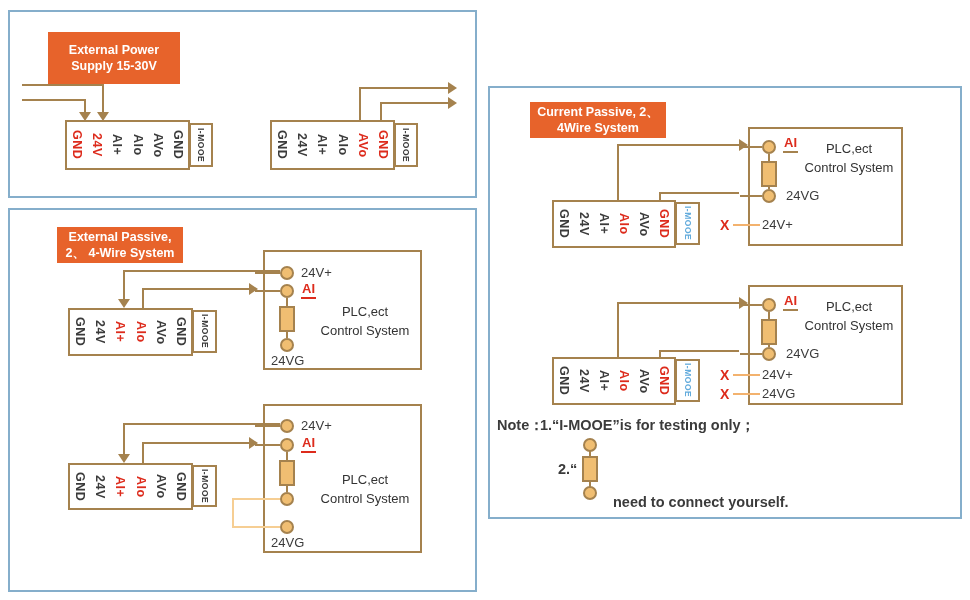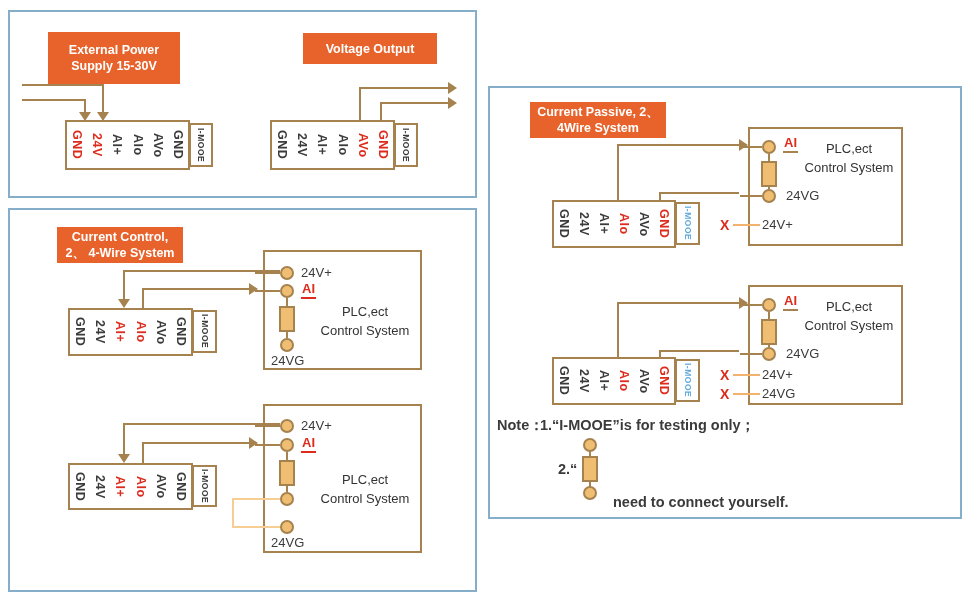--- a/index.html
+++ b/index.html
@@ -37,23 +37,20 @@
 <body>
 
 <div id="stage">
 
   <div class="panel" style="left:8px;top:10px;width:465px;height:184px;"></div>
 
   <div class="hdr" style="left:48px;top:32px;width:132px;height:52px;">
     <span>External Power</span>
     <span>Supply 15-30V</span>
   </div>
-  <div class="hdr" style="left:303px;top:33px;width:134px;height:31px;">
-    <span>Voltage Output</span>
-  </div>
 
   <div class="block" style="left:65px;top:120px;width:121px;height:46px;">
     <span class="term" data-color="red">GND</span>
     <span class="term" data-color="red">24V</span>
     <span class="term" data-color="dark">AI+</span>
     <span class="term" data-color="dark">AIo</span>
     <span class="term" data-color="dark">AVo</span>
     <span class="term" data-color="dark">GND</span>
   </div>
   <div class="imooe" style="left:189px;top:123px;width:20px;height:40px;" data-color="dark">I-MOOE</div>
@@ -78,21 +75,21 @@
   <div class="wire" style="left:359px;top:87px;width:2px;height:33px;"></div>
   <div class="wire" style="left:359px;top:87px;width:90px;height:2px;"></div>
   <div class="arrow-right" style="left:448px;top:82px;"></div>
   <div class="wire" style="left:380px;top:102px;width:2px;height:18px;"></div>
   <div class="wire" style="left:380px;top:102px;width:69px;height:2px;"></div>
   <div class="arrow-right" style="left:448px;top:97px;"></div>
 
   <div class="panel" style="left:8px;top:208px;width:465px;height:380px;"></div>
 
   <div class="hdr" style="left:57px;top:227px;width:126px;height:36px;">
-    <span>Current Control,</span>
+    <span>External Passive,</span>
     <span>2、 4-Wire System</span>
   </div>
 
   <div class="block" style="left:68px;top:308px;width:121px;height:44px;">
     <span class="term" data-color="dark">GND</span>
     <span class="term" data-color="dark">24V</span>
     <span class="term" data-color="red">AI+</span>
     <span class="term" data-color="red">AIo</span>
     <span class="term" data-color="dark">AVo</span>
     <span class="term" data-color="dark">GND</span>

